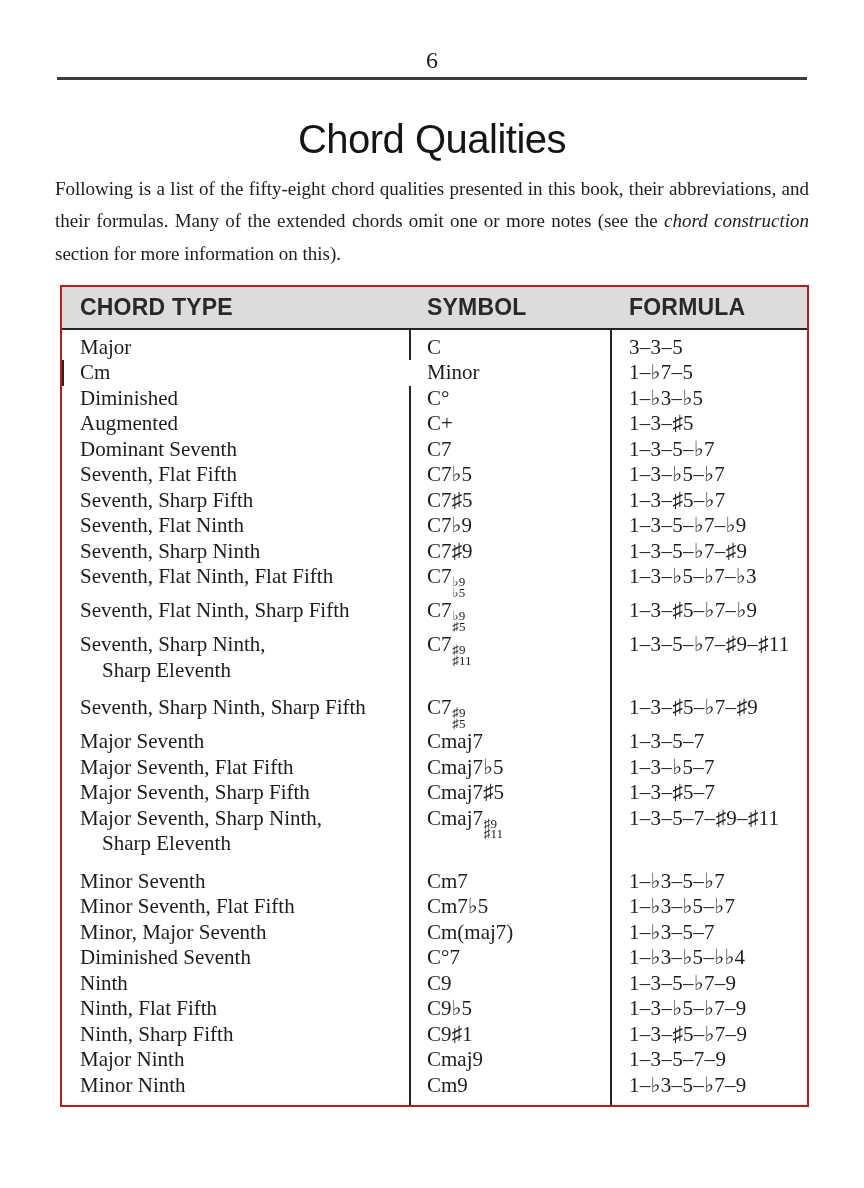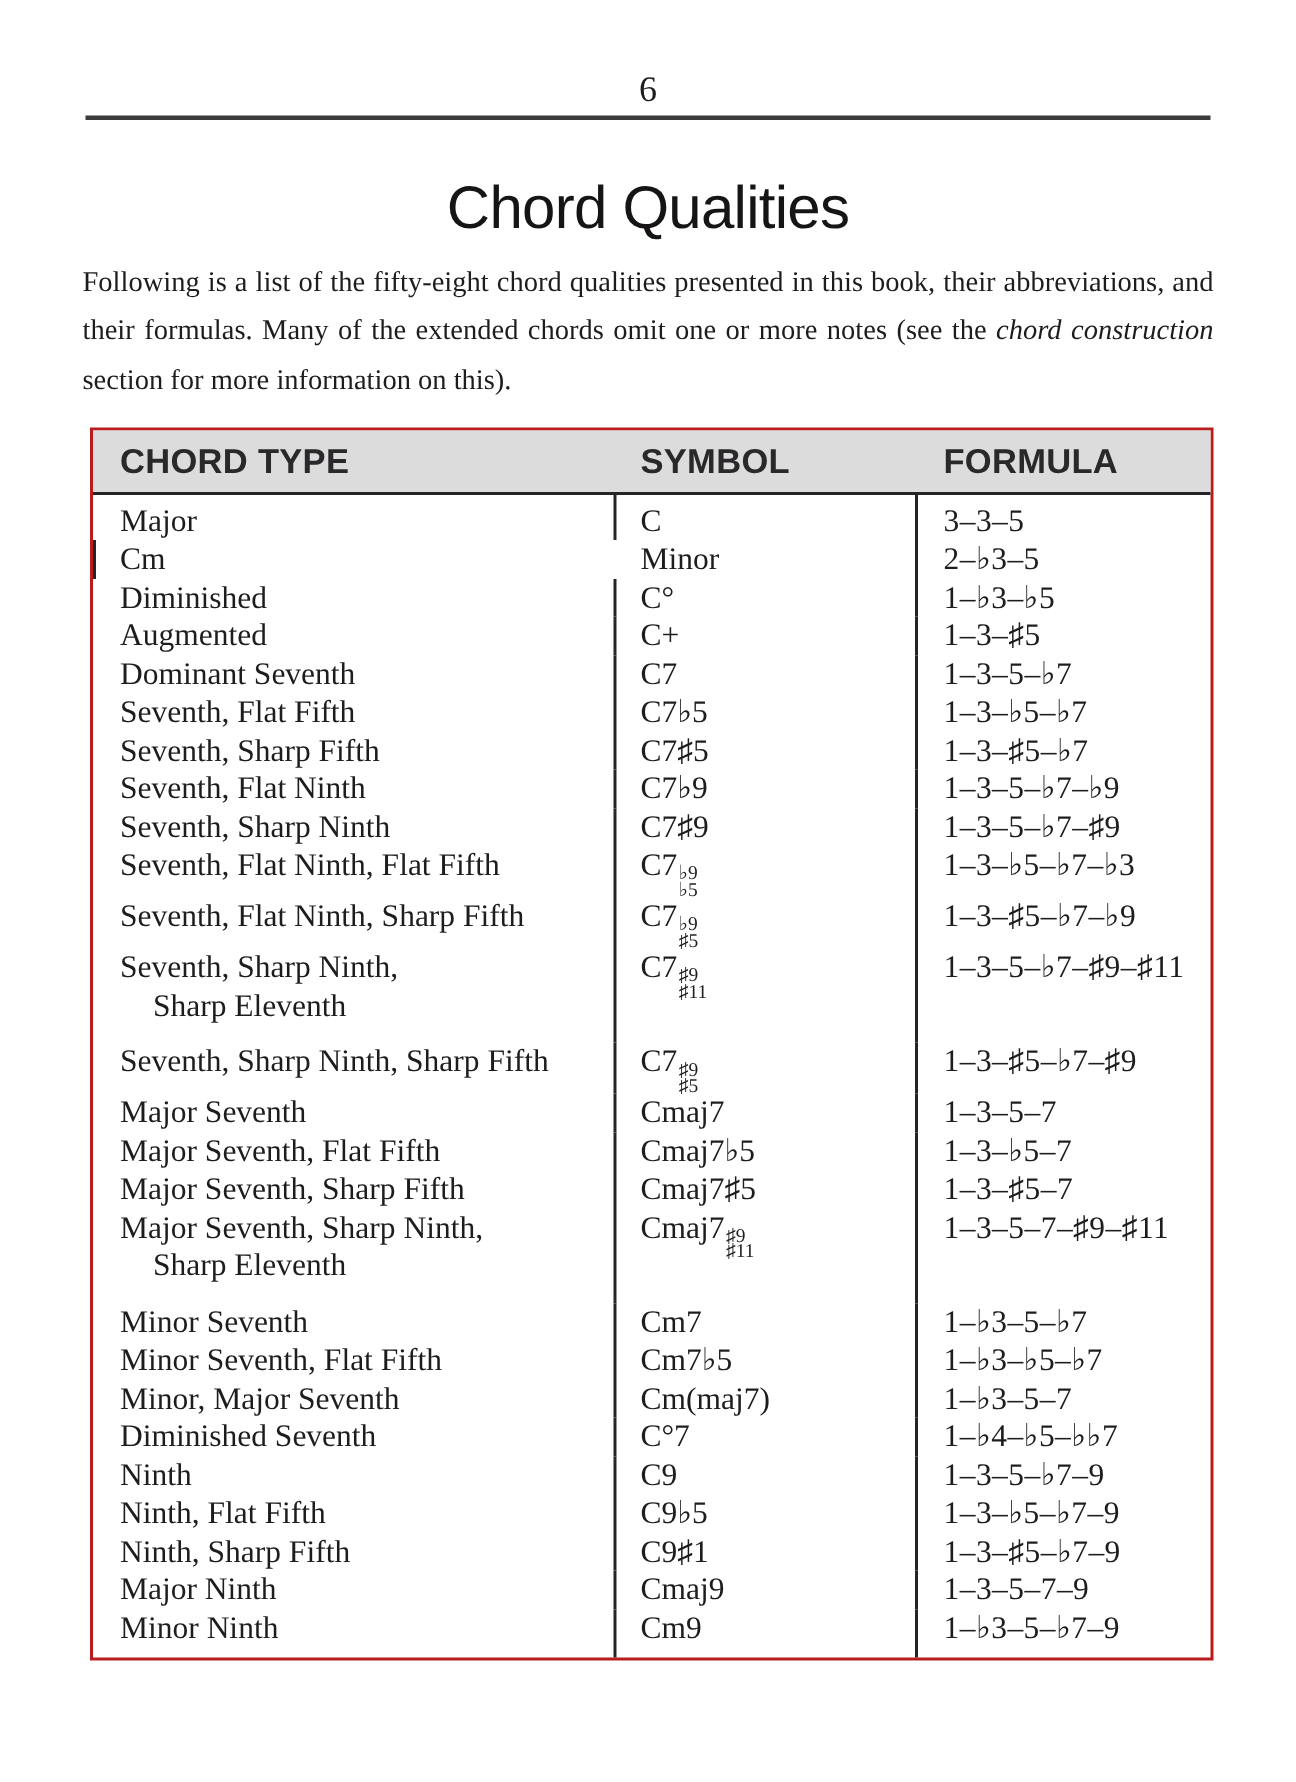--- a/index.html
+++ b/index.html
@@ -104,21 +104,21 @@
   <div class="tbody">
   <div class="trow">
     <div class="cell c1"><span>Major</span></div>
     <div class="cell c2"><span>C</span></div>
     <div class="cell c3"><span>3–3–5</span></div>
   </div>
 
   <div class="trow">
     <div class="cell c2"><span>Cm</span></div>
     <div class="cell c1"><span>Minor</span></div>
-    <div class="cell c3"><span>2–♭3–5</span></div>
+    <div class="cell c3"><span>1–♭7–5</span></div>
   </div>
 
   <div class="trow">
     <div class="cell c1"><span>Diminished</span></div>
     <div class="cell c2"><span>C°</span></div>
     <div class="cell c3"><span>1–♭3–♭5</span></div>
   </div>
 
   <div class="trow">
     <div class="cell c1"><span>Augmented</span></div>
@@ -233,21 +233,21 @@
 
   <div class="trow">
     <div class="cell c1"><span>Minor, Major Seventh</span></div>
     <div class="cell c2"><span>Cm(maj7)</span></div>
     <div class="cell c3"><span>1–♭3–5–7</span></div>
   </div>
 
   <div class="trow">
     <div class="cell c1"><span>Diminished Seventh</span></div>
     <div class="cell c2"><span>C°7</span></div>
-    <div class="cell c3"><span>1–♭4–♭5–♭♭7</span></div>
+    <div class="cell c3"><span>1–♭3–♭5–♭♭4</span></div>
   </div>
 
   <div class="trow">
     <div class="cell c1"><span>Ninth</span></div>
     <div class="cell c2"><span>C9</span></div>
     <div class="cell c3"><span>1–3–5–♭7–9</span></div>
   </div>
 
   <div class="trow">
     <div class="cell c1"><span>Ninth, Flat Fifth</span></div>

